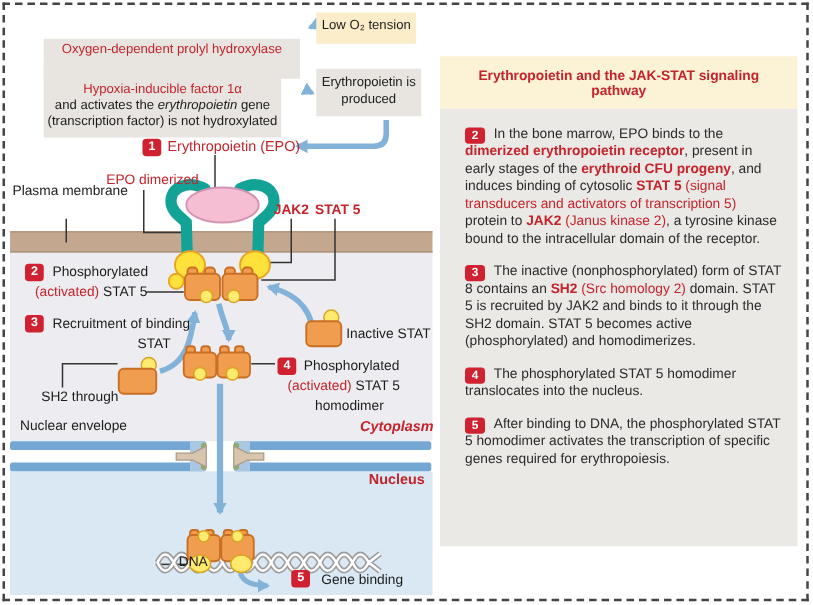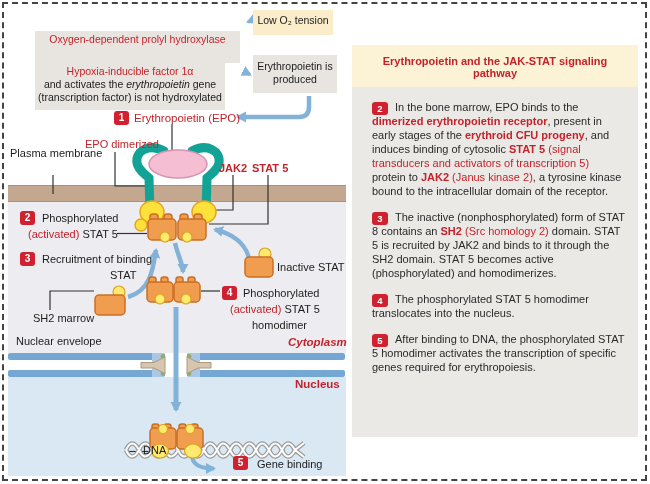--- a/index.html
+++ b/index.html
@@ -186,21 +186,21 @@
   <div class="lbl" style="left:42px;top:253px;">Recruitment of binding</div>
   <div class="lbl" style="left:82px;top:269px;margin-left:28px;">STAT</div>
 
   <div class="lbl" style="left:277px;top:261px;">Inactive STAT</div>
 
   <div class="badge" style="left:222px;top:286px;">4</div>
   <div class="lbl" style="left:243px;top:287px;">Phosphorylated</div>
   <div class="lbl" style="left:230px;top:303px;"><span class="red">(activated)</span><span> STAT 5</span></div>
   <div class="lbl" style="left:252px;top:319px;">homodimer</div>
 
-  <div class="lbl" style="left:33px;top:312px;">SH2 marrow</div>
+  <div class="lbl" style="left:33px;top:312px;">SH2 through</div>
 
   <div class="lbl" style="left:16px;top:335px;">Nuclear envelope</div>
   <div class="lbl red b" style="left:288px;top:336px;font-size:11.5px;font-style:italic;">Cytoplasm</div>
   <div class="lbl red b" style="left:295px;top:378px;font-size:11.5px;">Nucleus</div>
 
   <div class="lbl" style="left:95px;top:444px;padding-left:48px;">DNA</div>
   <div class="badge" style="left:233px;top:456px;">5</div>
   <div class="lbl" style="left:257px;top:458px;">Gene binding</div>
 
   <div id="panel">

